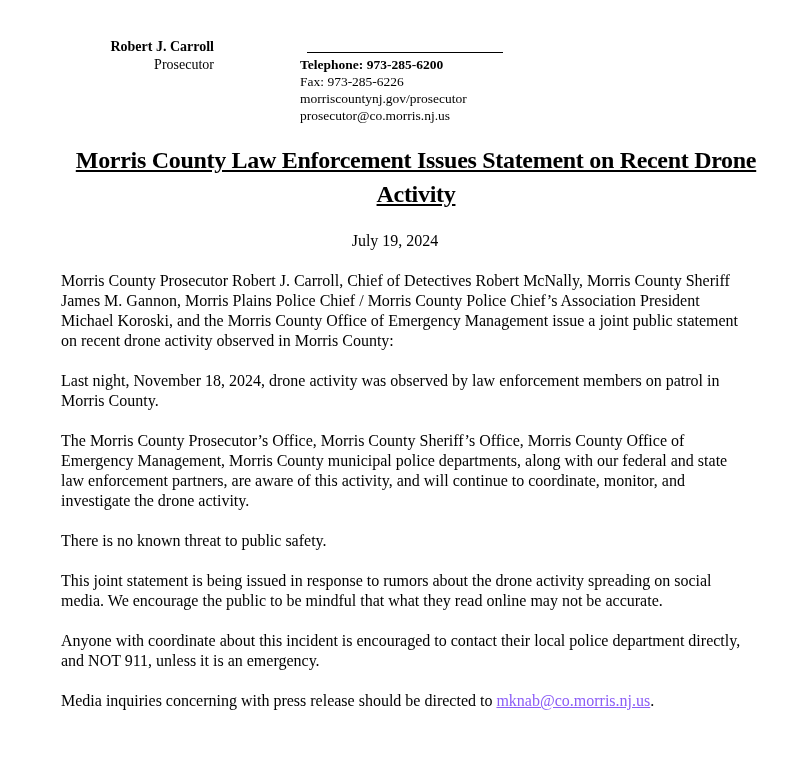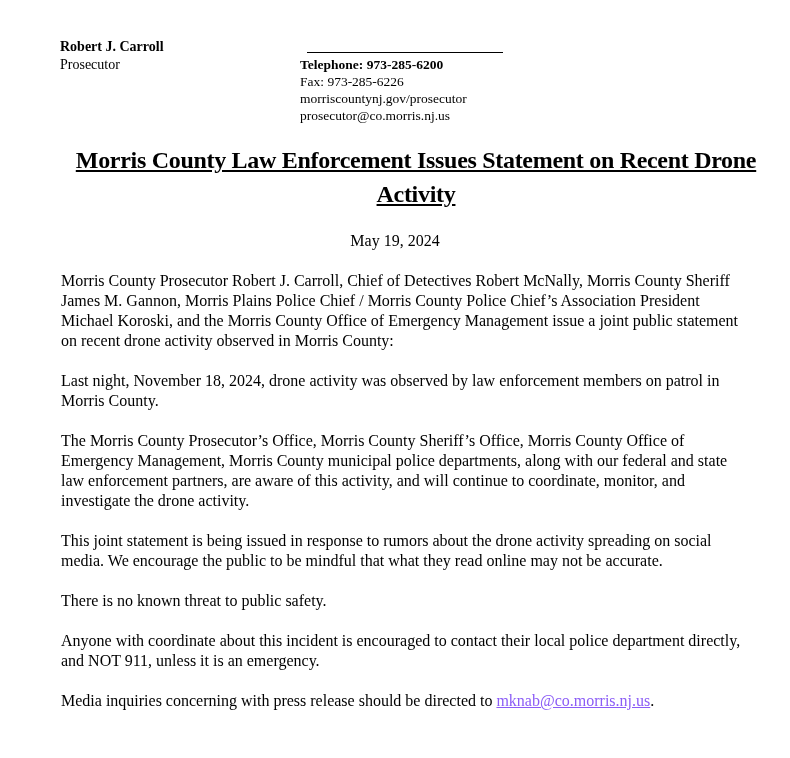--- a/index.html
+++ b/index.html
@@ -1,21 +1,21 @@
 <!DOCTYPE html>
 <html><head>
 <meta charset="utf-8">
 <style>
   html, body { margin: 0; padding: 0; background: #ffffff; }
   body {
     width: 790px; height: 758px; position: relative; overflow: hidden;
     font-family: "Liberation Serif", "DejaVu Serif", serif; color: #000;
   }
   .letterhead { position: absolute; top: 0; left: 0; width: 790px; height: 130px; }
-  .lh-left { position: absolute; left: 60px; top: 38px; width: 170px; text-align: left; font-size: 14px; line-height: 18px; }
+  .lh-left { position: absolute; left: 44px; top: 38px; width: 170px; text-align: right; font-size: 14px; line-height: 18px; }
   .lh-center { position: absolute; left: 300px; top: 38px; width: 210px; text-align: left; font-size: 13.5px; line-height: 17px; }
   .lh-center .rule { border-top: 1px solid #000; width: 196px; margin: 14px auto 3px auto; height: 0; }
   .lh-right { position: absolute; left: 570px; top: 37px; width: 185px; text-align: center; font-size: 14px; line-height: 18px; }
   .bold { font-weight: bold; }
   .spacer { height: 10px; }
   .title {
     position: absolute; left: 40px; top: 143px; width: 724px; text-align: center;
     font-size: 24px; line-height: 34px; font-weight: bold; text-decoration: underline;
     letter-spacing: -0.3px;
     margin-left: 14px;
@@ -37,23 +37,23 @@
     <div class="rule"></div>
     <div class="bold">Telephone:  973-285-6200</div>
     <div>Fax:   973-285-6226</div>
     <div>morriscountynj.gov/prosecutor</div>
     <div>prosecutor@co.morris.nj.us</div>
   </div>
 </div>
 
 <div class="title">Morris County Law Enforcement Issues Statement on Recent Drone Activity</div>
 
-<div class="date">May 19, 2024</div>
+<div class="date">July 19, 2024</div>
 
 <div class="body">
   <p>Morris County Prosecutor Robert J. Carroll, Chief of Detectives Robert McNally, Morris County Sheriff James M. Gannon, Morris Plains Police Chief / Morris County Police Chief’s Association President Michael Koroski, and the Morris County Office of Emergency Management issue a joint public statement on recent drone activity observed in Morris County:</p>
   <p>Last night, November 18, 2024, drone activity was observed by law enforcement members on patrol in Morris County.</p>
   <p>The Morris County Prosecutor’s Office, Morris County Sheriff’s Office, Morris County Office of Emergency Management, Morris County municipal police departments, along with our federal and state law enforcement partners, are aware of this activity, and will continue to coordinate, monitor, and investigate the drone activity.</p>
+  <p>There is no known threat to public safety.</p>
   <p>This joint statement is being issued in response to rumors about the drone activity spreading on social media. We encourage the public to be mindful that what they read online may not be accurate.</p>
-  <p>There is no known threat to public safety.</p>
   <p>Anyone with coordinate about this incident is encouraged to contact their local police department directly, and NOT 911, unless it is an emergency.</p>
   <p><span>Media inquiries concerning with press release should be directed to </span><a class="email" href="#">mknab@co.morris.nj.us</a><span>.</span></p>
 </div>
 
 </body></html>

